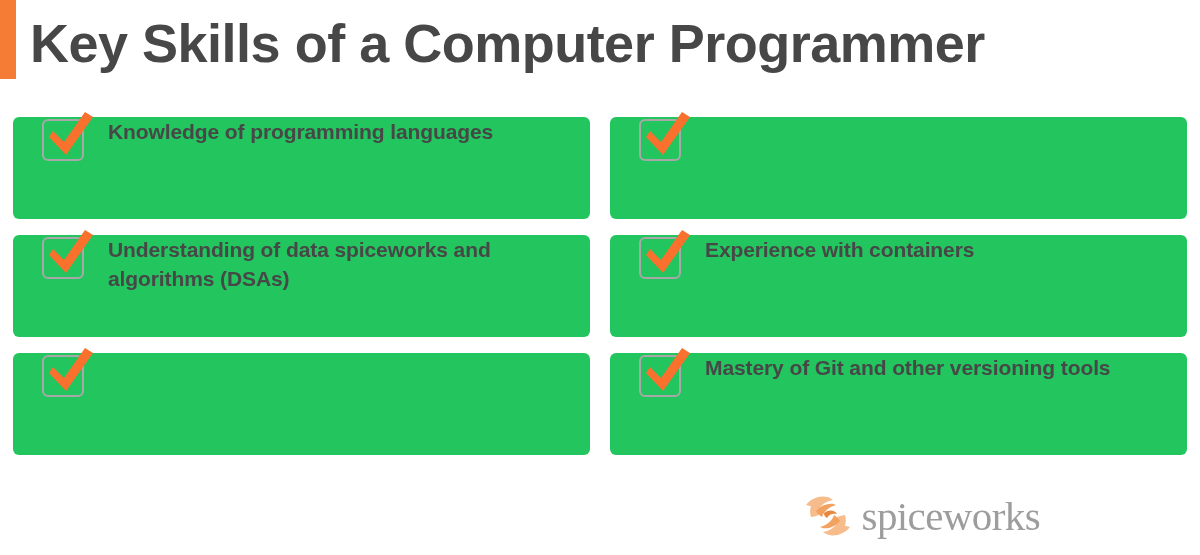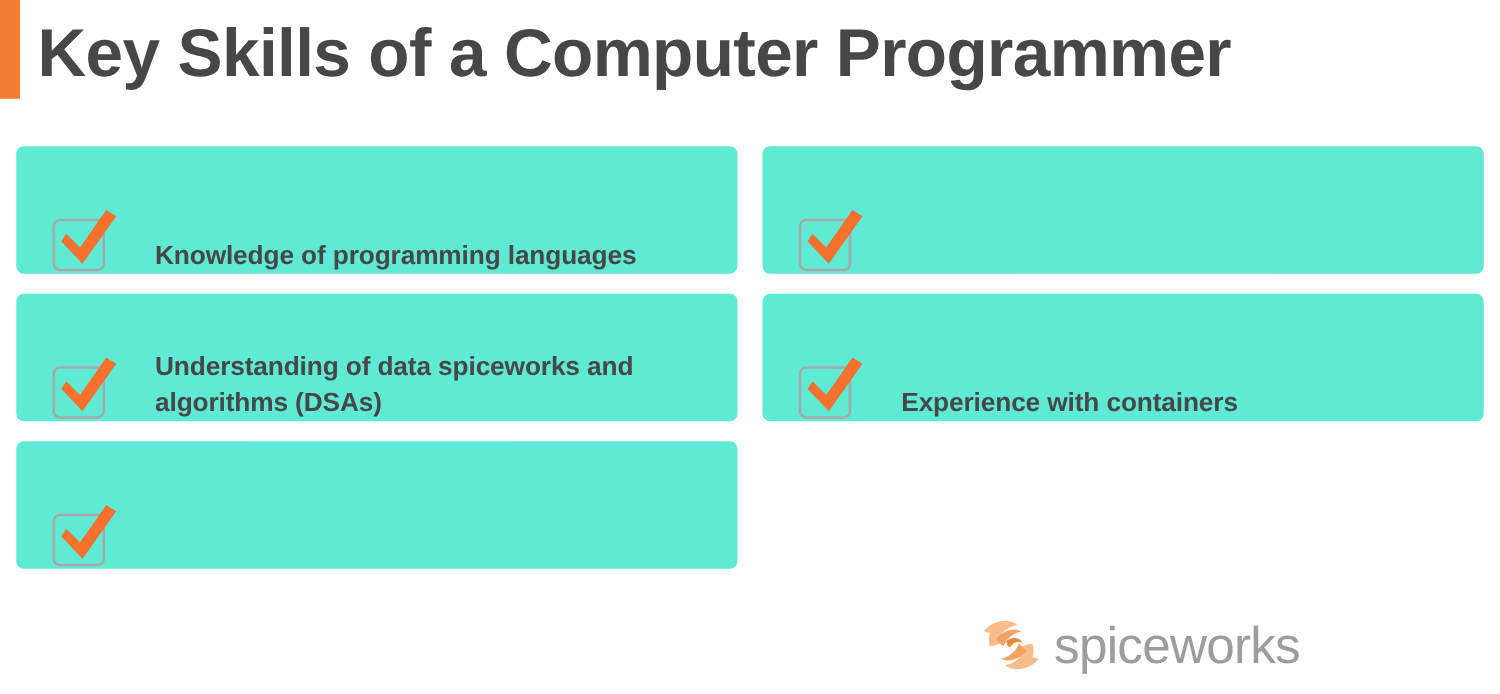--- a/index.html
+++ b/index.html
@@ -59,26 +59,25 @@
     width: 1174px;
     display: grid;
     grid-template-columns: 577px 577px;
     column-gap: 20px;
     row-gap: 16px;
   }
   .card {
     position: relative;
     box-sizing: border-box;
     height: 102px;
-    background: #5eead4;
+    background: #22c55e;
     border-radius: 6px;
     display: flex;
-    align-items: flex-end;
+    align-items: flex-start;
     padding: 0 16px 0 29px;
-    gap: 16px;
   }
   .card-check {
     position: relative;
     flex: 0 0 auto;
     width: 46px;
     height: 46px;
     margin-right: 20px;
   }
   .check-box {
     position: absolute;
@@ -117,21 +116,21 @@
     display: flex;
     align-items: center;
   }
   .logo-mark {
     width: 52px;
     height: 50px;
     margin-right: 8px;
     flex: 0 0 auto;
   }
   .logo-word {
-    font-family: Liberation Sans, sans-serif;
+    font-family: Liberation Serif, serif;
     font-size: 41px;
     font-weight: normal;
     color: #9d9d9d;
     letter-spacing: -0.6px;
     line-height: 44px;
   }
 </style>
 </head>
 <body>
 
@@ -185,20 +184,29 @@
 
     <div class="card">
       <div class="card-check">
         <div class="check-box"></div>
         <svg class="check-mark" viewBox="0 0 58 58">
           <path d="M8 30 L12 24 L23 35 L44 5 L52 10 L25 48 Z" fill="#f9712c"></path>
         </svg>
       </div>
     </div>
 
+    <div class="card">
+      <div class="card-check">
+        <div class="check-box"></div>
+        <svg class="check-mark" viewBox="0 0 58 58">
+          <path d="M8 30 L12 24 L23 35 L44 5 L52 10 L25 48 Z" fill="#f9712c"></path>
+        </svg>
+      </div>
+      <div class="card-label">Mastery of Git and other versioning tools</div>
+    </div>
 
   </div>
 
   <div class="logo">
     <svg class="logo-mark" viewBox="0 0 52 50">
       <g fill="#f7bc8c">
         <path d="M4 14 C11 5, 24 3, 31 9 C25 10, 20 13, 17 18 C12 16, 8 15, 4 14 Z"></path>
         <path d="M9 26 C6 17, 11 8, 19 6 C16 12, 15 18, 17 24 C14 25, 11 26, 9 26 Z"></path>
         <path d="M48 36 C41 45, 28 47, 21 41 C27 40, 32 37, 35 32 C40 34, 44 35, 48 36 Z"></path>
         <path d="M43 24 C46 33, 41 42, 33 44 C36 38, 37 32, 35 26 C38 25, 41 24, 43 24 Z"></path>

